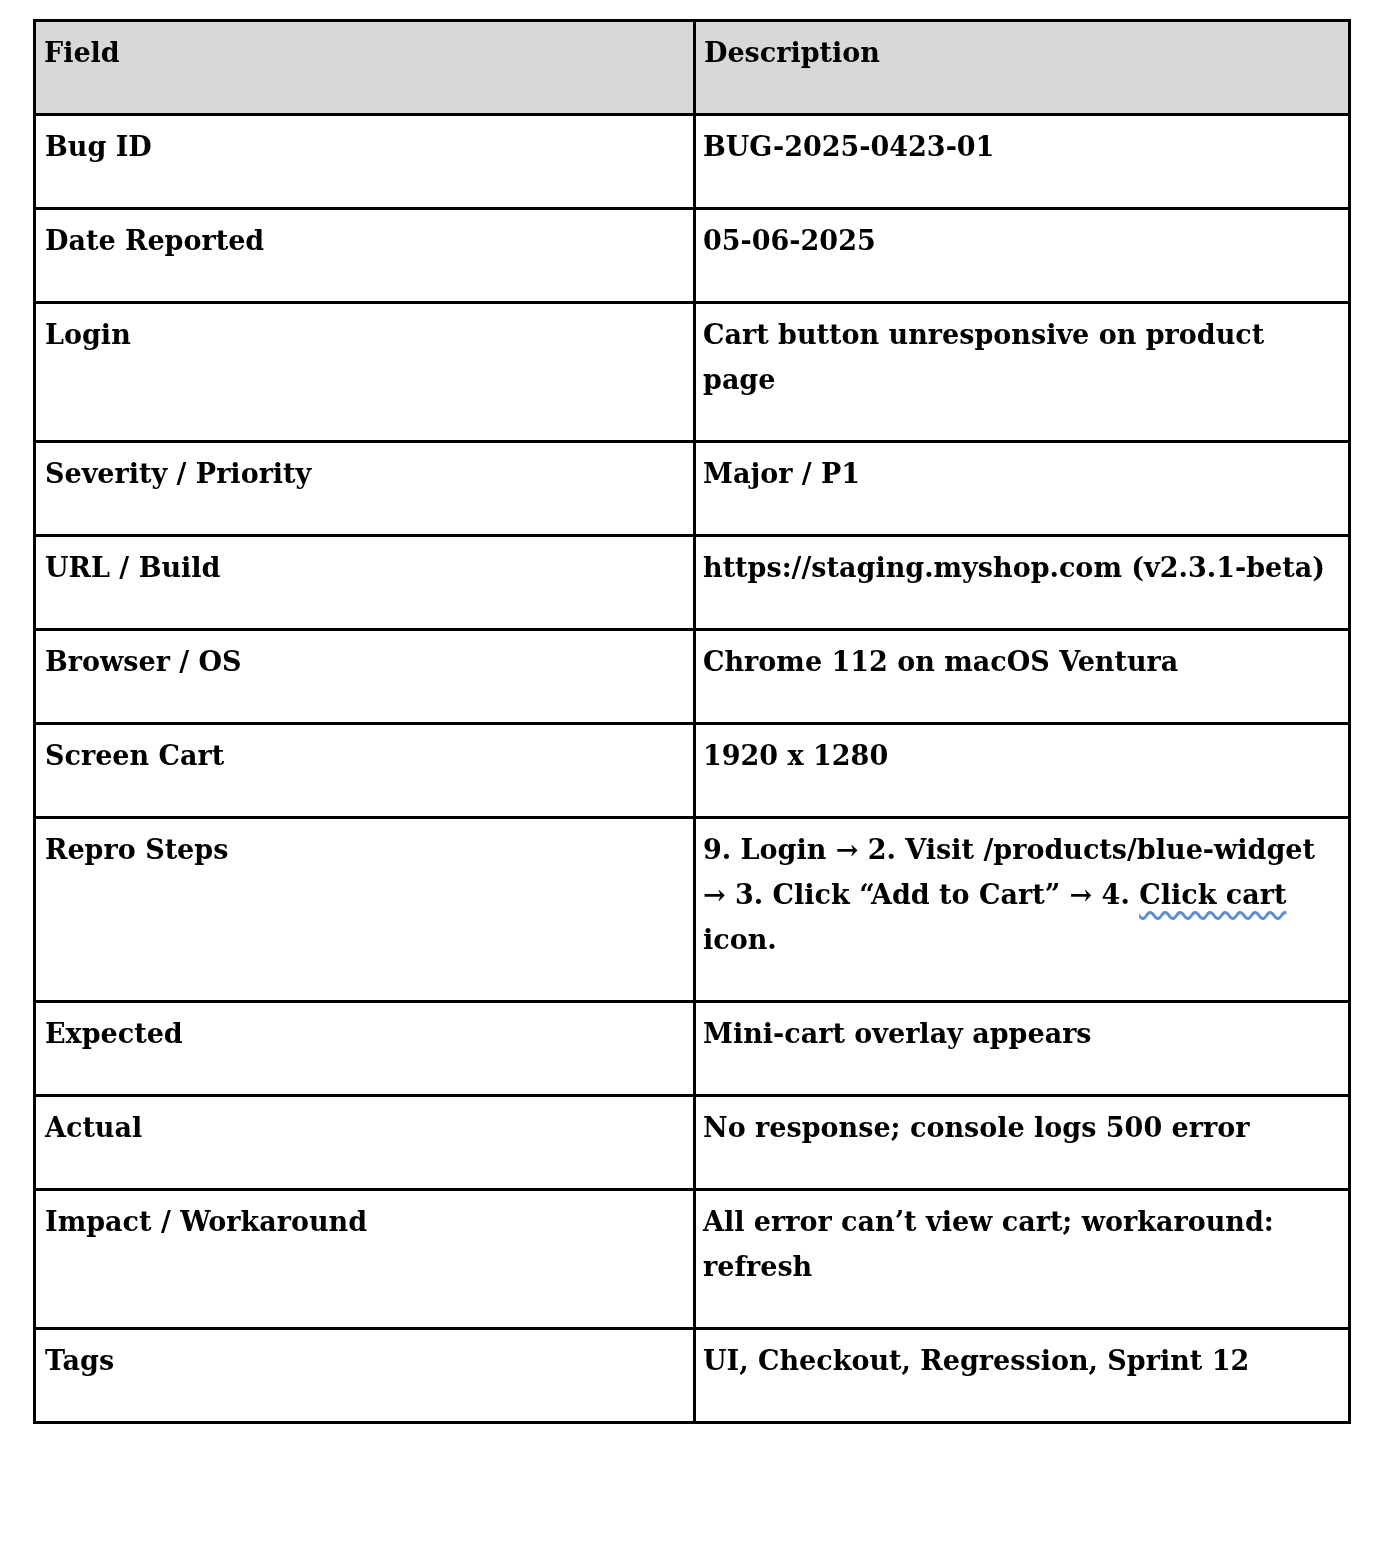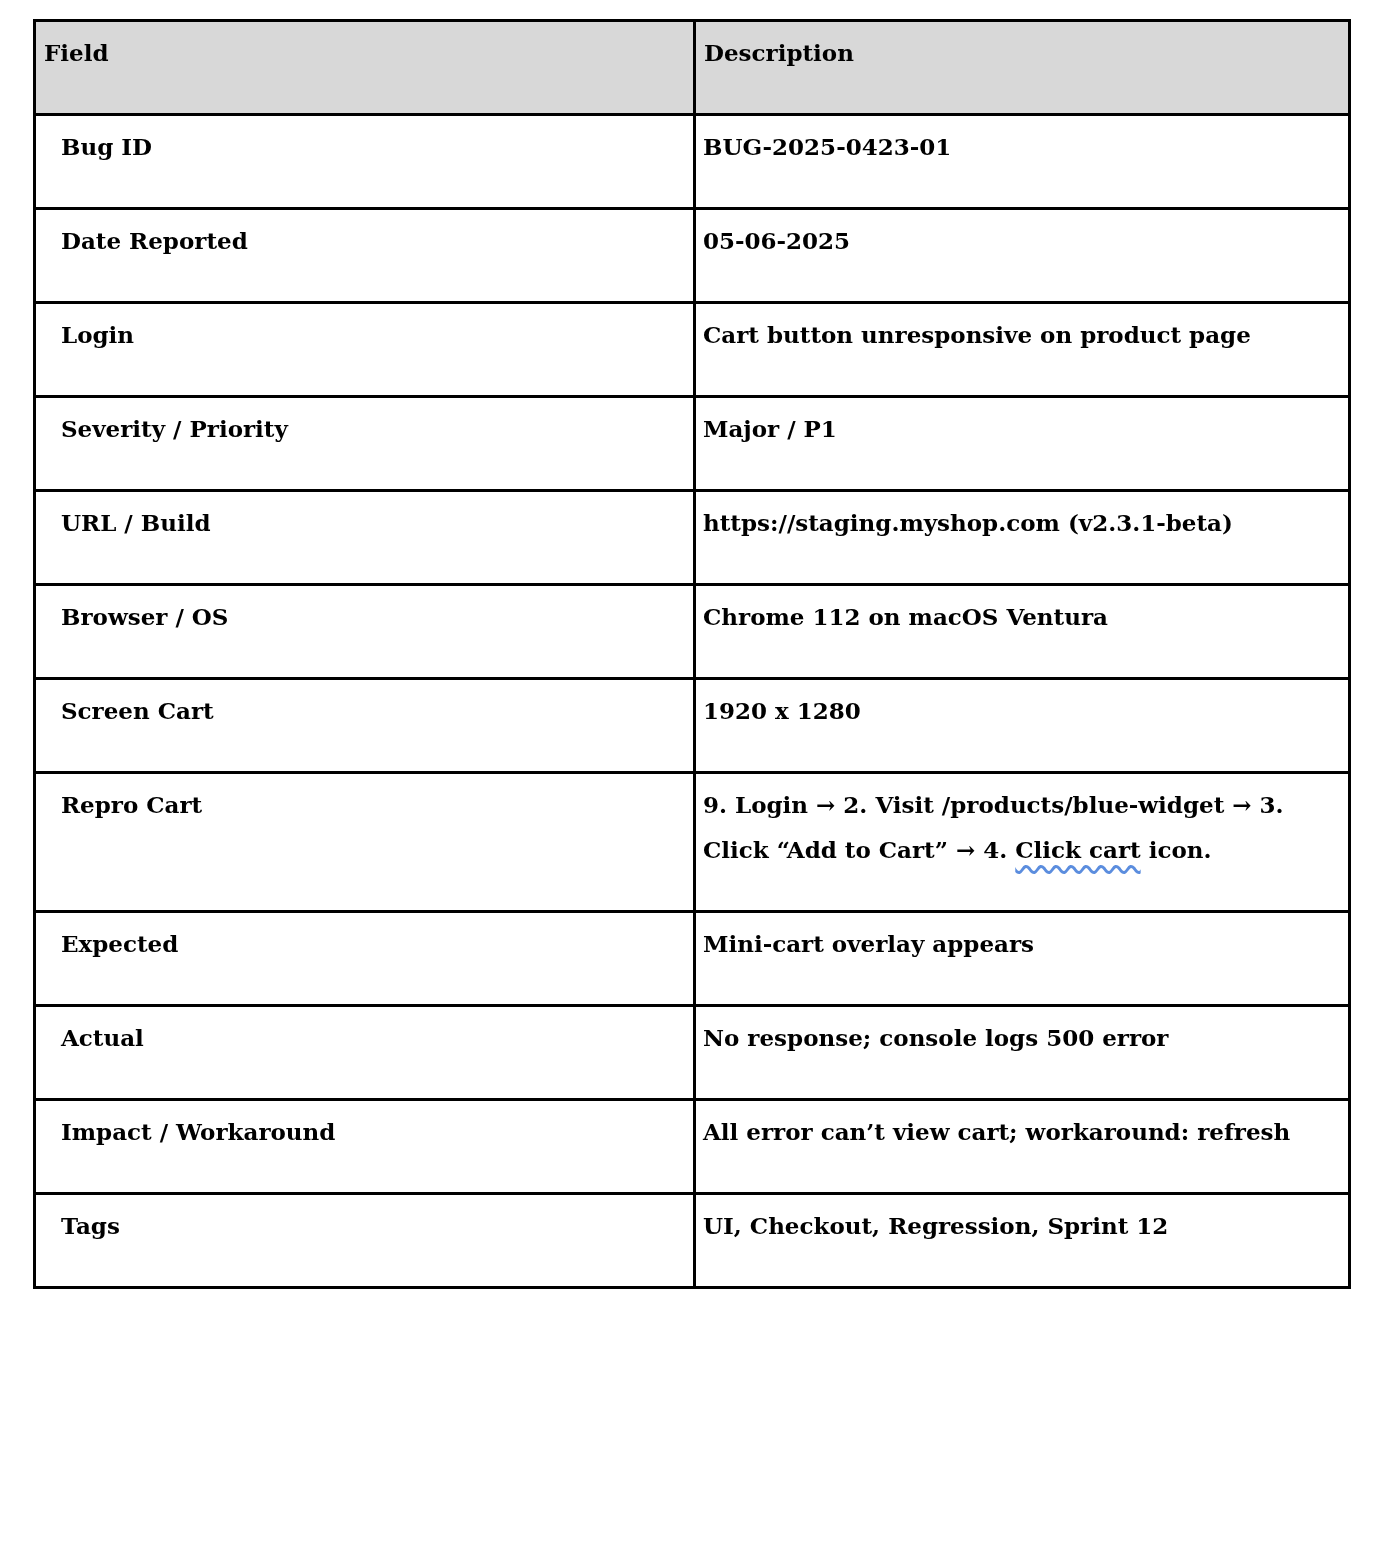--- a/index.html
+++ b/index.html
@@ -26,32 +26,32 @@
     width: 1315px;
     table-layout: fixed;
     border: 3px solid var(--border-color);
   }
   col.field-col  { width: 660px; }
   col.desc-col   { width: 655px; }
   th, td {
     border: 3px solid var(--border-color);
     vertical-align: top;
     text-align: left;
-    font-size: 23px;
+    font-size: 27px;
     line-height: 45px;
     padding: 8px 2px 38px 8px;
     overflow: hidden;
   }
   th {
     background: var(--header-bg);
     font-weight: bold;
   }
   td.field-cell {
     font-weight: bold;
-    padding-left: 25px;
+    padding-left: 9px;
     padding-right: 10px;
   }
   td.desc-cell {
     font-weight: bold;
     padding-left: 7px;
   }
   .spellcheck {
     text-decoration-line: underline;
     text-decoration-style: wavy;
     text-decoration-color: var(--squiggle);
@@ -97,21 +97,21 @@
   </tr>
         <tr>
     <td class="field-cell">Browser / OS</td>
     <td class="desc-cell">Chrome 112 on macOS Ventura</td>
   </tr>
         <tr>
     <td class="field-cell">Screen Cart</td>
     <td class="desc-cell">1920 x 1280</td>
   </tr>
         <tr>
-    <td class="field-cell">Repro Cart</td>
+    <td class="field-cell">Repro Steps</td>
     <td class="desc-cell"><span>9. Login → 2. Visit /products/blue-widget → 3. Click “Add to Cart” → 4. </span><span class="spellcheck">Click cart</span><span> icon.</span></td>
   </tr>
         <tr>
     <td class="field-cell">Expected</td>
     <td class="desc-cell">Mini-cart overlay appears</td>
   </tr>
         <tr>
     <td class="field-cell">Actual</td>
     <td class="desc-cell">No response; console logs 500 error</td>
   </tr>

